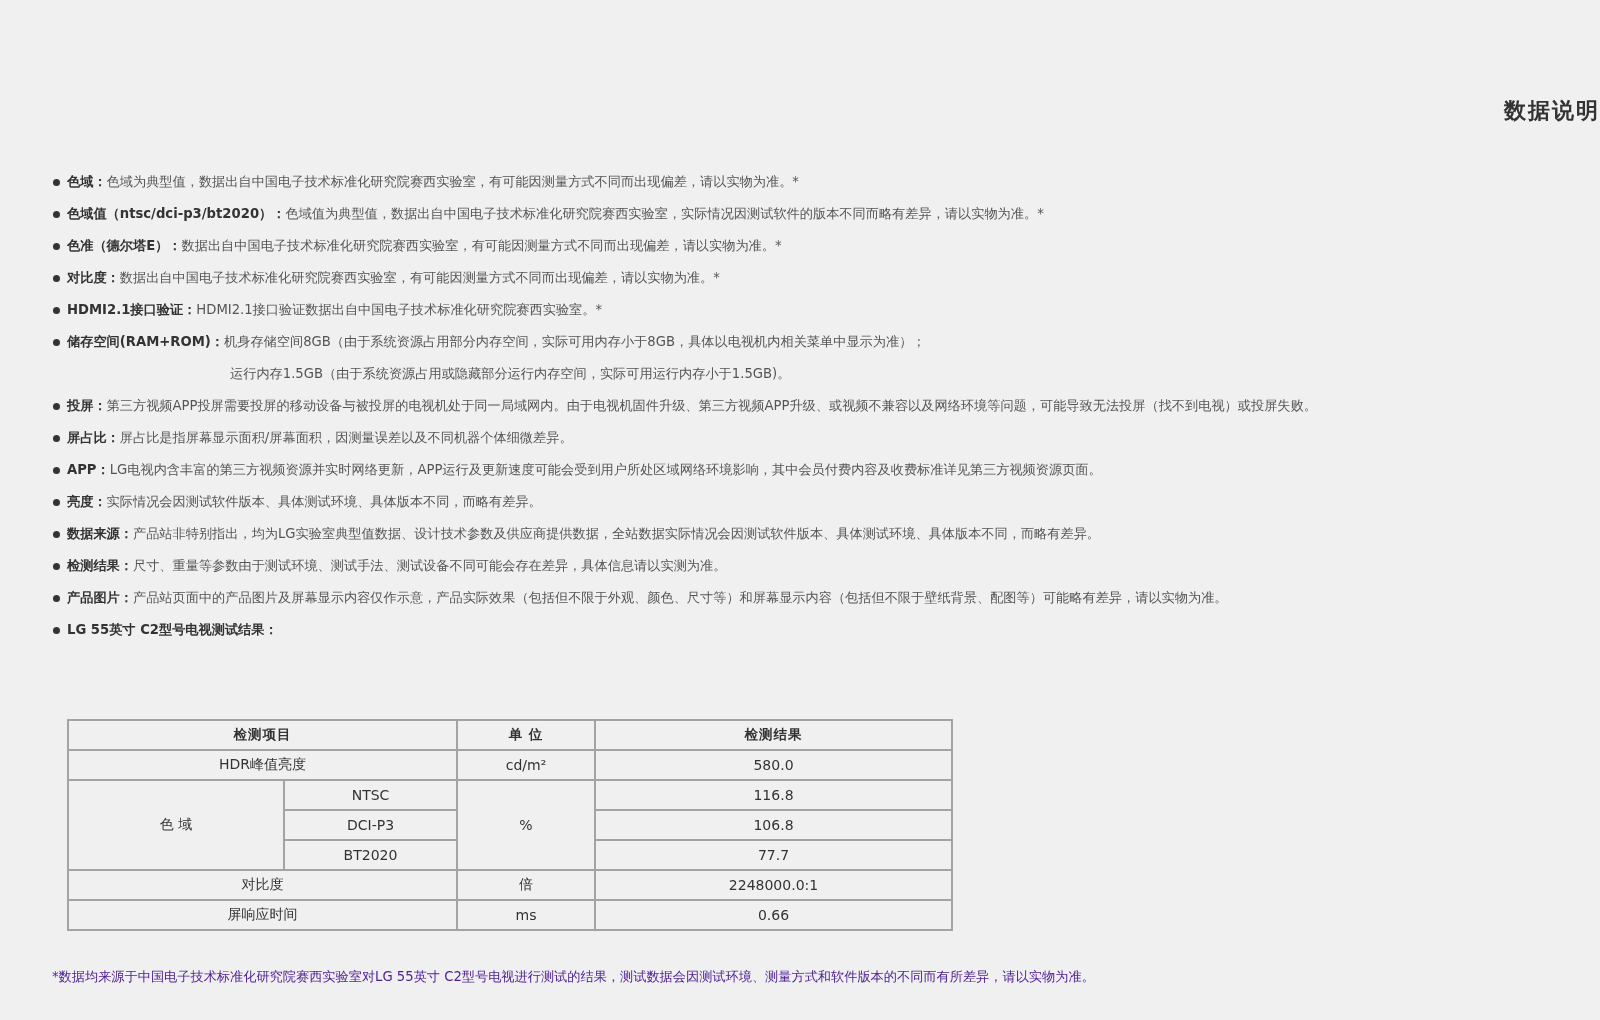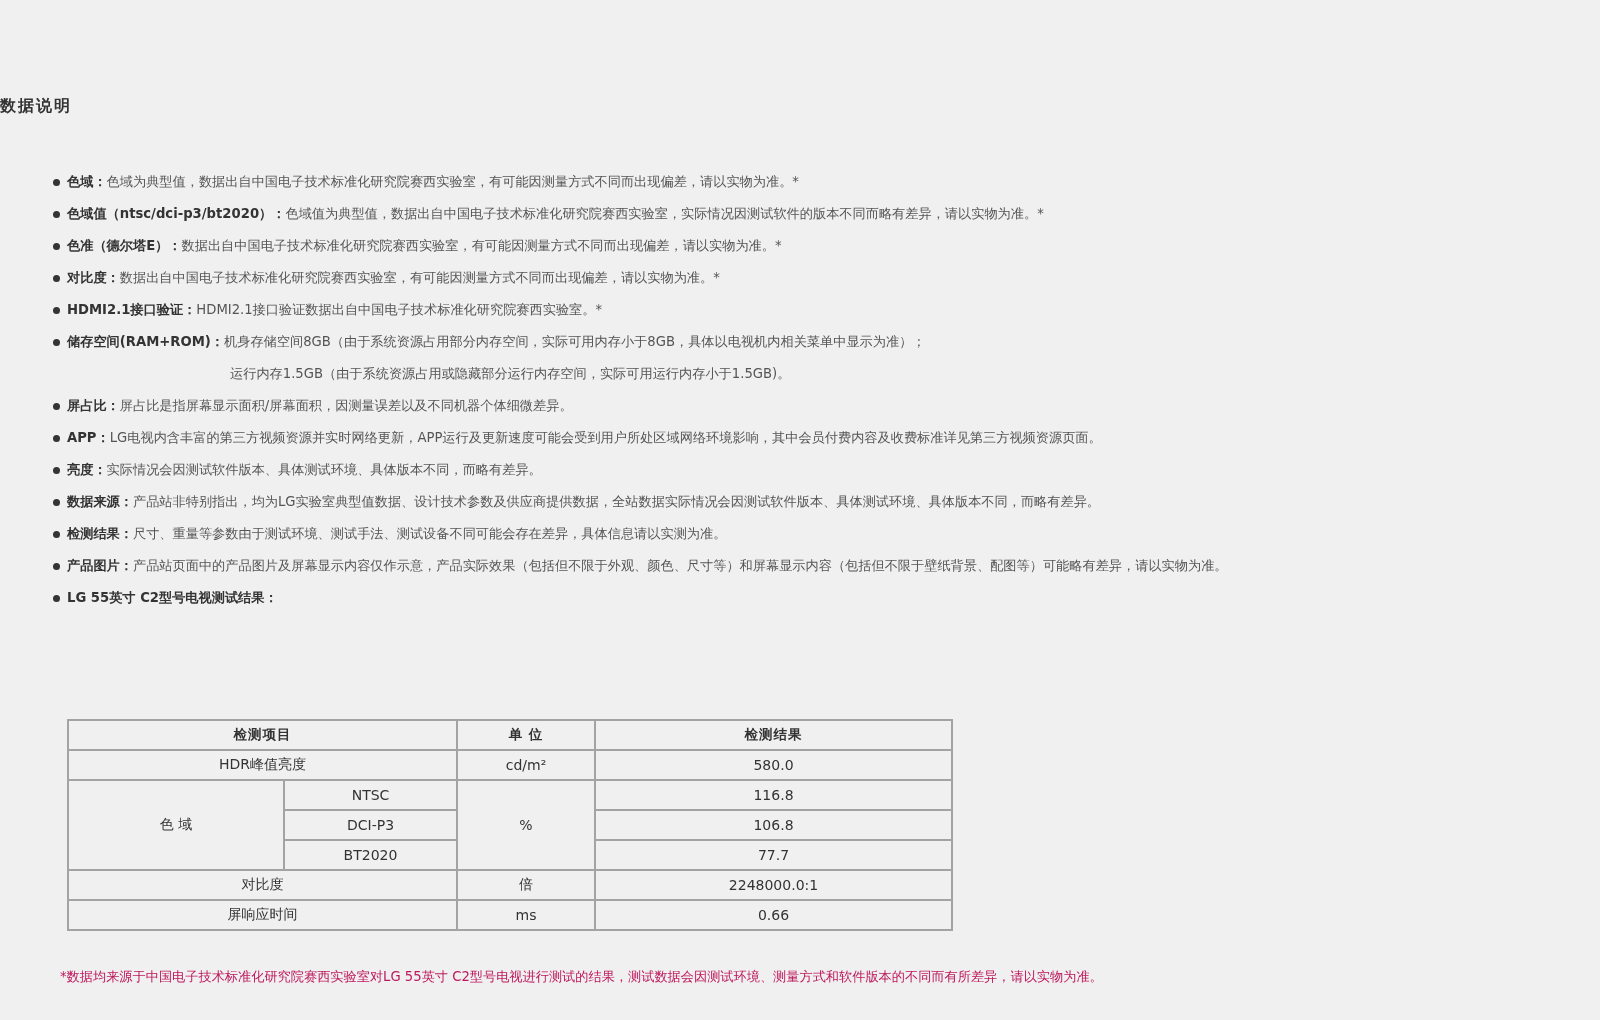--- a/index.html
+++ b/index.html
@@ -13,22 +13,22 @@
       position: relative;
       overflow: hidden;
       font-family: "DejaVu Sans", "Liberation Sans", sans-serif;
       color: #555555;
     }
     .title {
       position: absolute;
       top: 96px;
       left: 0;
       width: 1600px;
-      text-align: left;
-      font-size: 16px;
+      text-align: right;
+      font-size: 22px;
       font-weight: bold;
       letter-spacing: 2px;
       color: #333333;
     }
     .notes {
       position: absolute;
       top: 171px;
       left: 52px;
       margin: 0;
       padding: 0;
@@ -87,23 +87,23 @@
       font-size: 13.5px;
       letter-spacing: 1px;
     }
     .c1 { width: 214px; }
     .c2 { width: 171px; }
     .c3 { width: 136px; }
     .c4 { width: 355px; }
     .footer {
       position: absolute;
       top: 968px;
-      left: 60px;
+      left: 52px;
       font-size: 13.2px;
-      color: #be185d;
+      color: #4c1d95;
       white-space: nowrap;
     }
   </style>
 </head>
 <body>
 
 <div class="title">数据说明</div>
 
 <ul class="notes">
   <li class="note">
@@ -123,20 +123,24 @@
     <span class="label">对比度：</span><span class="text">数据出自中国电子技术标准化研究院赛西实验室，有可能因测量方式不同而出现偏差，请以实物为准。*</span>
   </li>
   <li class="note">
     <span class="bullet"></span>
     <span class="label">HDMI2.1接口验证：</span><span class="text">HDMI2.1接口验证数据出自中国电子技术标准化研究院赛西实验室。*</span>
   </li>
   <li class="note tall">
     <span class="bullet"></span>
     <span class="label">储存空间(RAM+ROM)：</span><span class="text">机身存储空间8GB（由于系统资源占用部分内存空间，实际可用内存小于8GB，具体以电视机内相关菜单中显示为准）；</span>
     <span class="text cont">运行内存1.5GB（由于系统资源占用或隐藏部分运行内存空间，实际可用运行内存小于1.5GB)。</span>
+  </li>
+  <li class="note">
+    <span class="bullet"></span>
+    <span class="label">投屏：</span><span class="text">第三方视频APP投屏需要投屏的移动设备与被投屏的电视机处于同一局域网内。由于电视机固件升级、第三方视频APP升级、或视频不兼容以及网络环境等问题，可能导致无法投屏（找不到电视）或投屏失败。</span>
   </li>
   <li class="note">
     <span class="bullet"></span>
     <span class="label">屏占比：</span><span class="text">屏占比是指屏幕显示面积/屏幕面积，因测量误差以及不同机器个体细微差异。</span>
   </li>
   <li class="note">
     <span class="bullet"></span>
     <span class="label">APP：</span><span class="text">LG电视内含丰富的第三方视频资源并实时网络更新，APP运行及更新速度可能会受到用户所处区域网络环境影响，其中会员付费内容及收费标准详见第三方视频资源页面。</span>
   </li>
   <li class="note">

